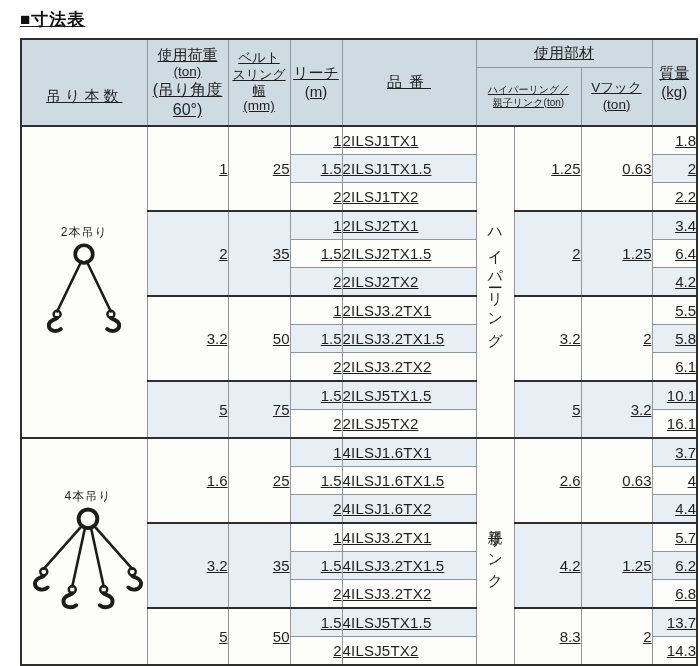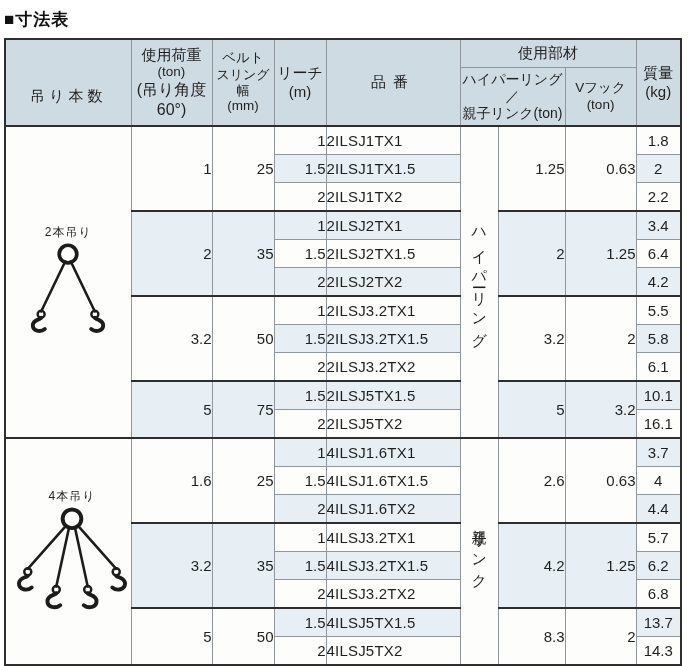--- a/index.html
+++ b/index.html
@@ -1,21 +1,21 @@
 <!DOCTYPE html>
 <html><head>
 <meta charset="utf-8">
 <style>
   html,body { margin:0; padding:0; }
   body {
     width:700px; height:666px; overflow:hidden;
     background:#ffffff; color:#1f1f1f;
     font-family:"Liberation Sans","DejaVu Sans",sans-serif;
   }
-  .page { padding:8px 0 0 4px; }
+  .page { padding:8px 0 0 20px;text-decoration:underline; }
   .title {
     font-size:17px; font-weight:700; letter-spacing:1px;
     margin:0 0 7px 0; color:#111;
   }
   table.spec {
     border-collapse:collapse; table-layout:fixed;
     width:676px; border:2px solid #2e2e2e;
   }
   .spec th, .spec td {
     border:1px solid #8f979c; padding:0;
@@ -23,38 +23,38 @@
   }
   .spec thead th {
     background:#cfdbe2; text-align:center; vertical-align:middle;
     line-height:1.22;
   }
   .hb { border-bottom:2px solid #2e2e2e !important; }
   .hl { display:block; font-size:15px; }
   .hl-md { display:block; font-size:13.5px;text-align:center; }
   .hl-belt { display:block; font-size:13px; }
   .hl-sm { display:block; font-size:16px; }
-  .hl-ring { display:block; font-size:14px; }
+  .hl-ring { display:block; font-size:10px; }
   .ls-wide { letter-spacing:4px;margin-top:28px; }
   .ls-part { letter-spacing:7px; }
   .row-h1 th { height:27px; }
   .row-h2 th { height:57px; }
   .spec tbody td {
     height:27px; font-size:15px; background:#fdfdfb;
     vertical-align:middle;
   }
   .shade { background:#e7eff4 !important; }
   .gend { border-bottom:2px solid #2e2e2e !important; }
   .num { text-align:right; }
   .c-load  { padding-right:13px; }
   .c-belt  { padding-right:11px;text-align:right; }
   .c-reach { padding-right:8px; }
   .c-ring  { padding-right:13px; }
   .c-vhook { padding-right:14px; }
-  .c-mass  { padding-right:5px;text-align:center; }
+  .c-mass  { padding-right:5px; }
   .part { text-align:left; letter-spacing:0.2px; }
   .legs-cell { text-align:center; vertical-align:middle; background:#fdfdfb; }
   .vlabel-cell { text-align:center; vertical-align:middle; background:#fdfdfb; }
   .vtext {
     writing-mode:vertical-rl; text-orientation:mixed;
     display:inline-block; font-size:15px; letter-spacing:3px; line-height:1.1;
   }
   .sling-figure { display:inline-block; text-align:center; }
   .sling-label { display:block; font-size:12px; margin-bottom:1px; letter-spacing:1px; }
   .sling-figure svg { display:block; margin:0 auto; }

